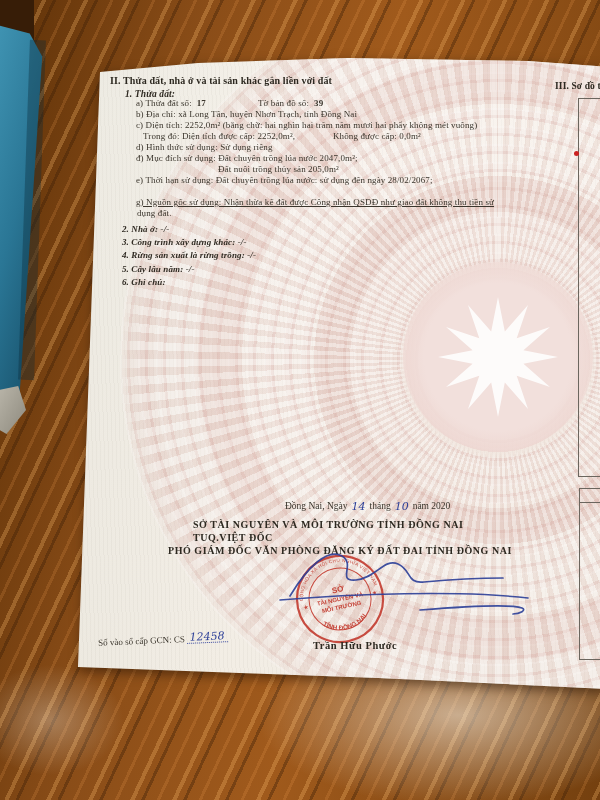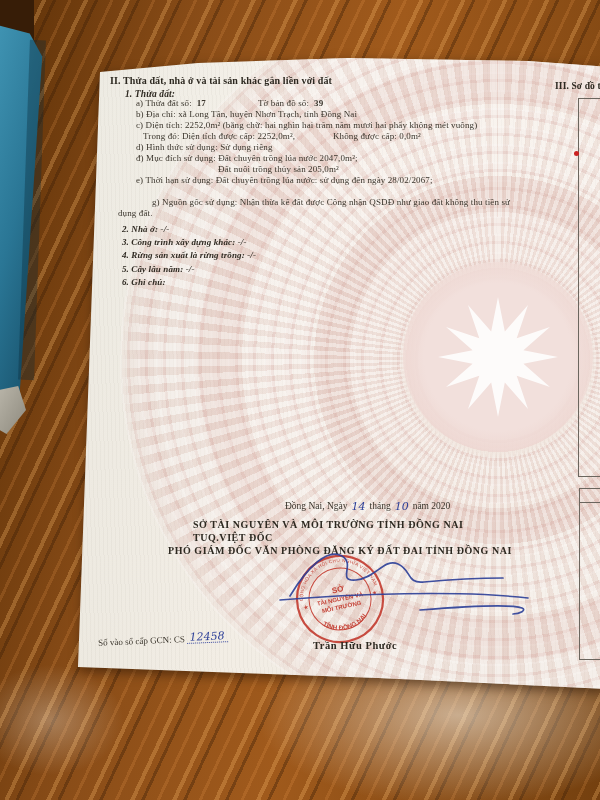--- a/index.html
+++ b/index.html
@@ -100,22 +100,22 @@
     <div class="ln" style="left:210px;top:98px;"><span>Tờ bản đồ số:</span><span class="val">39</span></div>
 
     <div class="ln" style="left:88px;top:109px;">b) Địa chỉ: xã Long Tân, huyện Nhơn Trạch, tỉnh Đồng Nai</div>
     <div class="ln" style="left:88px;top:120px;">c) Diện tích: 2252,0m² (bằng chữ: hai nghìn hai trăm năm mươi hai phẩy không mét vuông)</div>
     <div class="ln" style="left:95px;top:131px;">Trong đó: Diện tích được cấp: 2252,0m²,</div>
     <div class="ln" style="left:285px;top:131px;">Không được cấp: 0,0m²</div>
     <div class="ln" style="left:88px;top:142px;">d) Hình thức sử dụng: Sử dụng riêng</div>
     <div class="ln" style="left:88px;top:153px;">đ) Mục đích sử dụng: Đất chuyên trồng lúa nước 2047,0m²;</div>
     <div class="ln" style="left:170px;top:164px;">Đất nuôi trồng thủy sản 205,0m²</div>
     <div class="ln" style="left:88px;top:175px;">e) Thời hạn sử dụng: Đất chuyên trồng lúa nước: sử dụng đến ngày 28/02/2067;</div>
-    <div class="ln" style="left:104px;top:197px;">g) Nguồn gốc sử dụng: Nhận thừa kế đất được Công nhận QSDĐ như giao đất không thu tiền sử</div>
-    <div class="ln" style="left:70px;top:208px;">dụng đất.</div>
+    <div class="ln" style="left:88px;top:197px;text-decoration:underline;">g) Nguồn gốc sử dụng: Nhận thừa kế đất được Công nhận QSDĐ như giao đất không thu tiền sử</div>
+    <div class="ln" style="left:89px;top:208px;">dụng đất.</div>
 
     <div class="ln bi" style="left:74px;top:224px;">2. Nhà ở: -/-</div>
     <div class="ln bi" style="left:74px;top:237px;">3. Công trình xây dựng khác: -/-</div>
     <div class="ln bi" style="left:74px;top:250px;">4. Rừng sản xuất là rừng trồng: -/-</div>
     <div class="ln bi" style="left:74px;top:264px;">5. Cây lâu năm: -/-</div>
     <div class="ln bi" style="left:74px;top:277px;">6. Ghi chú:</div>
 
     <div class="ln b" style="left:507px;top:81px;font-size:9.5px;">III. Sơ đồ thửa đ</div>
     <div class="cbox" style="left:530px;top:98px;width:72px;height:377px;"></div>
     <div class="red-dot"></div>

